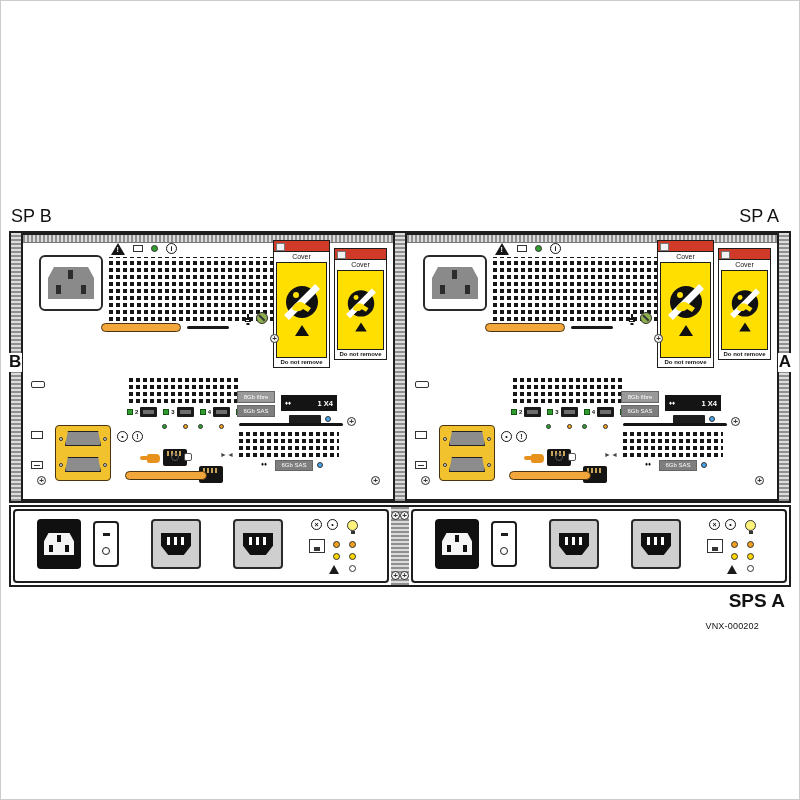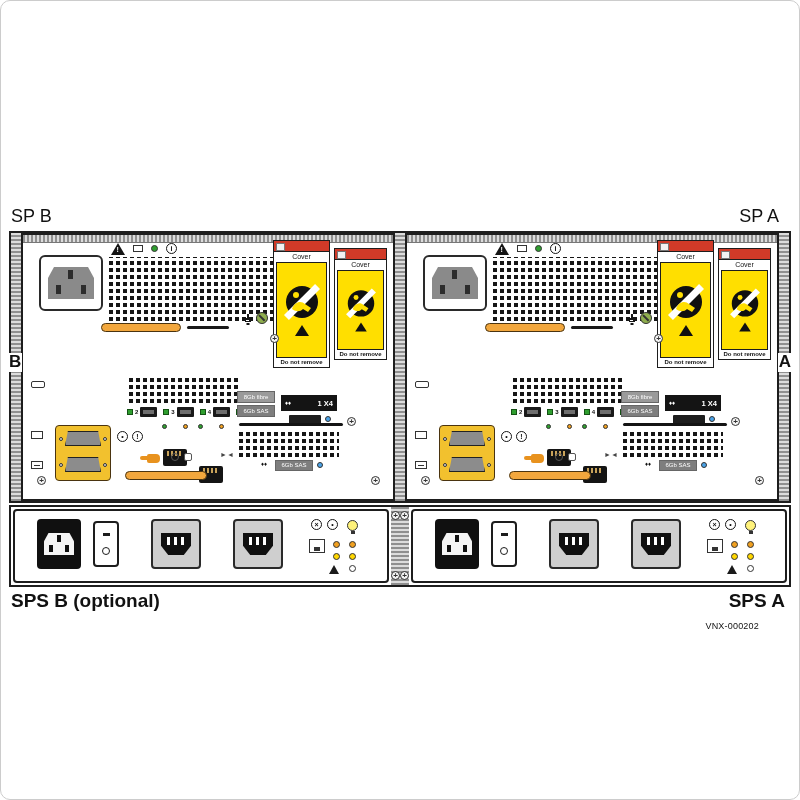--- a/index.html
+++ b/index.html
@@ -1,18 +1,18 @@
 <!DOCTYPE html>
 <html><head>
 <meta charset="utf-8">
 <style>
   *{margin:0;padding:0;box-sizing:border-box}
   i,em{font-style:normal}
   body{background:#fff;font-family:"Liberation Sans","DejaVu Sans",sans-serif;color:#111}
-  .stage{position:relative;width:800px;height:800px;background:#fff;border:1px solid #ccc;border-radius:10px;overflow:hidden}
+  .stage{position:relative;width:800px;height:800px;background:#fff;border:1px solid #ccc;border-radius:0;overflow:hidden}
   .abs{position:absolute}
   .hatch{background:repeating-linear-gradient(90deg,#8f8f8f 0 2px,#dcdcdc 2px 4px)}
   .hatch-h{background:repeating-linear-gradient(0deg,#8f8f8f 0 2px,#dcdcdc 2px 4px)}
   .vent{background-image:repeating-linear-gradient(0deg,#161616 0 4px,#ffffff 4px 7px),
                          repeating-linear-gradient(90deg,#161616 0 4px,#ffffff 4px 7px);
         background-blend-mode:lighten}
   .enclosure{border:2px solid #1d1d1d;background:#fff}
   .panel{border:2px solid #1d1d1d;background:#fff}
   .label-lg{font-size:18px;line-height:1.15}
   .label-bold{font-size:19px;font-weight:bold;line-height:1.15}
@@ -473,16 +473,15 @@
       <span class="abs led" style="left:26px;top:40px;width:7px;height:7px;background:#ffd700"></span>
       <span class="abs led" style="left:42px;top:28px;width:7px;height:7px;background:#f0a020"></span>
       <span class="abs led" style="left:42px;top:40px;width:7px;height:7px;background:#ffd700"></span>
       <span class="abs led" style="left:42px;top:52px;width:7px;height:7px;background:#fff"></span>
       <span class="abs tri-sm" style="left:22px;top:52px"></span>
     </div>
   </div>
 </div>
   </div>
 
-  <div class="abs label-bold" style="left:10px;top:589px">SPS B (optional)</div>
   <div class="abs label-bold" style="right:14px;top:589px">SPS A</div>
   <div class="abs figure-id" style="right:40px;top:620px">VNX-000202</div>
 </div>
 
 </body></html>

